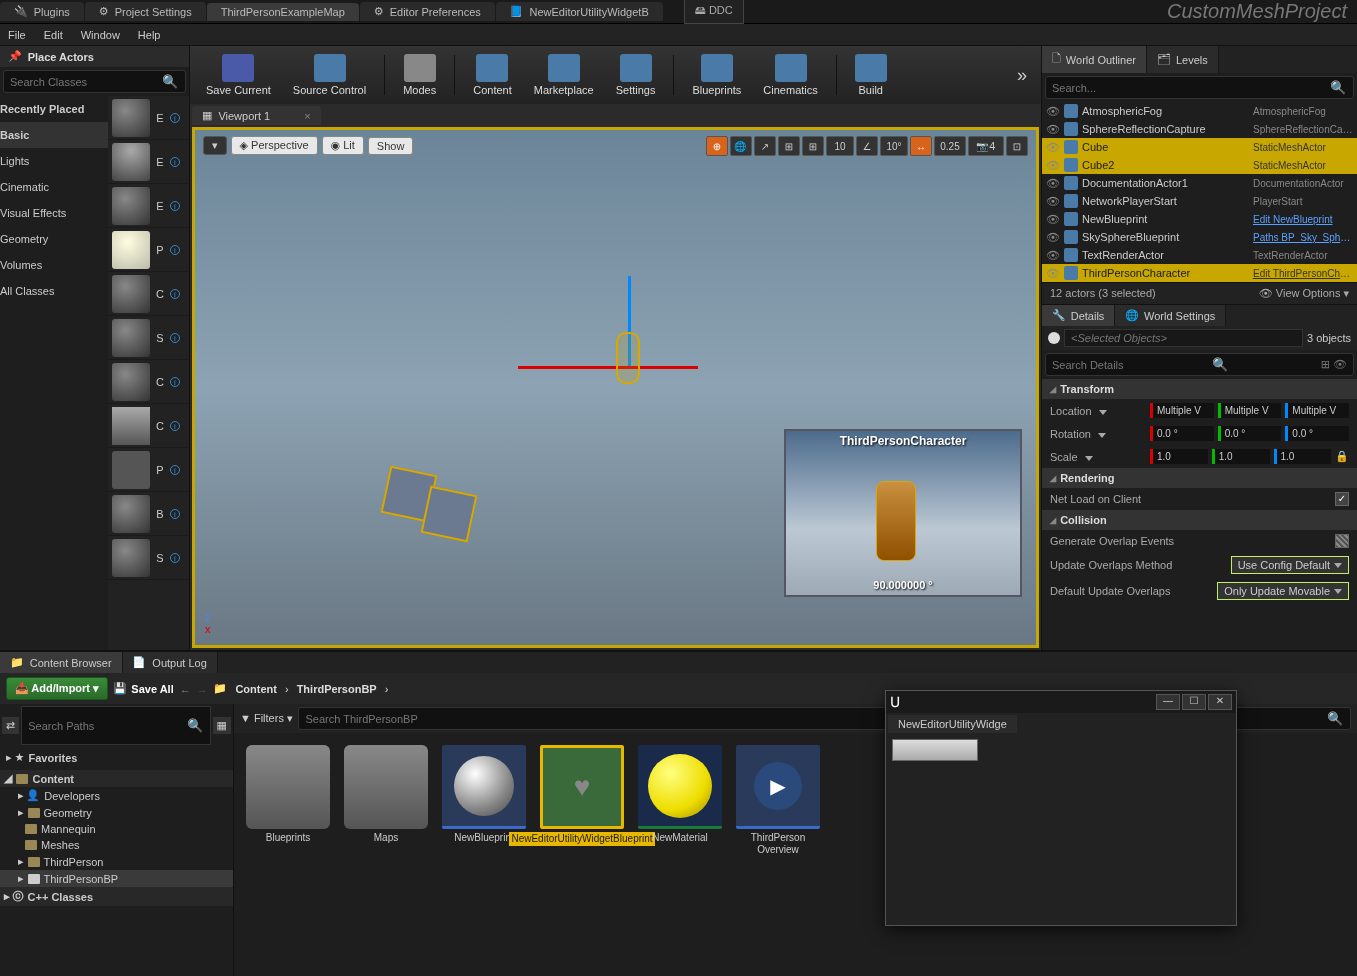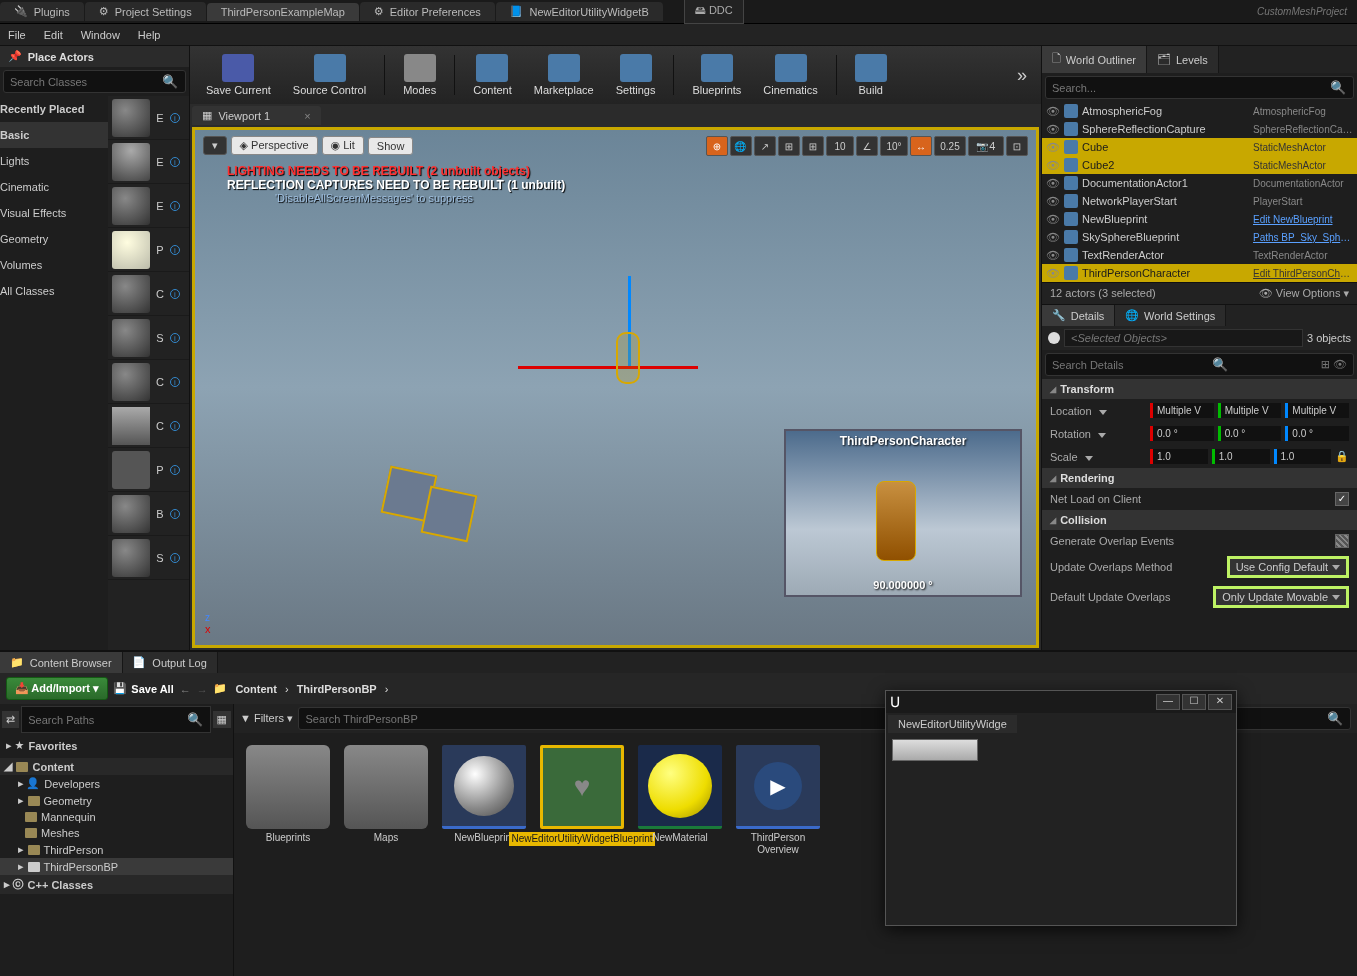--- a/index.html
+++ b/index.html
@@ -1,20 +1,20 @@
 <!DOCTYPE html>
 <html><head>
 <meta charset="utf-8">
 <style>
 * { margin: 0; padding: 0; box-sizing: border-box; font-family: "Segoe UI", Tahoma, sans-serif; font-size: 11px; }
 body { background: #1a1a1a; color: #ccc; width: 1357px; height: 976px; overflow: hidden; position: relative; }
 .top-tabs { display: flex; background: #1a1a1a; height: 24px; align-items: center; border-bottom: 1px solid #000; }
 .top-tab { padding: 3px 14px; background: #2a2a2a; margin-right: 1px; display: flex; align-items: center; gap: 6px; color: #bbb; border-radius: 4px 4px 0 0; }
 .top-tab.active { background: #3a3a3a; }
-.project-name { margin-left: auto; margin-right: 10px; color: #777; font-size: 10px; font-style: italic; }
+.project-name { margin-left: auto; margin-right: 10px; color: #777; font-size: 20px; font-style: italic; }
 .ddc-btn { background: #222; border: 1px solid #444; padding: 2px 10px; color: #aaa; margin-right: 10px; }
 .menu-bar { display: flex; background: #232323; height: 22px; align-items: center; padding-left: 8px; gap: 18px; color: #ccc; border-bottom: 1px solid #111; }
 .menu-bar span { cursor: pointer; }
 .main-row { display: flex; height: 604px; }
 
 .place-actors { width: 190px; background: #1e1e1e; border-right: 1px solid #111; display: flex; flex-direction: column; }
 .panel-header { padding: 4px 8px; background: #2b2b2b; display: flex; align-items: center; gap: 6px; font-weight: bold; color: #ddd; }
 .search-box { margin: 3px; background: #111; border: 1px solid #333; border-radius: 3px; padding: 3px 6px; color: #777; display: flex; align-items: center; justify-content: space-between; }
 .pa-row { display: flex; flex: 1; overflow: hidden; }
 .pa-cats { width: 108px; }
@@ -73,34 +73,34 @@
 .details-body { flex: 1; overflow: hidden; }
 .sect-hdr { background: #333; padding: 4px 8px; font-weight: bold; color: #ddd; display: flex; align-items: center; gap: 4px; }
 .sect-hdr::before { content: "◢"; font-size: 8px; color: #888; }
 .prop-row { display: flex; align-items: center; padding: 4px 8px; gap: 4px; }
 .prop-label { width: 96px; color: #aaa; }
 .vec-field { flex: 1; background: #111; border-left: 3px solid #d00; padding: 2px 4px; color: #ccc; font-size: 10px; overflow: hidden; white-space: nowrap;}
 .vec-field.y { border-left-color: #0b0; }
 .vec-field.z { border-left-color: #08f; }
 .checkbox { width: 14px; height: 14px; background: #444; border: 1px solid #666; }
 .checkbox.checked::after { content: "✓"; color: #fff; font-size: 10px; display: block; text-align: center; line-height: 12px;}
-.combo { background: #333; border: 3px solid #bef264; padding: 2px 6px; color: #ccc; display: flex; justify-content: space-between; align-items: center; min-width: 110px; }
+.combo { background: #333; border: 1px solid #bef264; padding: 2px 6px; color: #ccc; display: flex; justify-content: space-between; align-items: center; min-width: 110px; }
 
 .bottom-row { display: flex; height: 326px; border-top: 2px solid #111; }
 .cb-panel { flex: 1; background: #1e1e1e; display: flex; flex-direction: column; }
 .cb-tabs { display: flex; background: #222; }
 .cb-tab { padding: 4px 10px; background: #2b2b2b; display: flex; align-items: center; gap: 6px; border-right:1px solid #161616;}
 .cb-tab.active { background: #3a3a3a; }
 .cb-toolbar { display: flex; align-items: center; padding: 4px 6px; gap: 6px; background: #262626; }
 .add-import { background: linear-gradient(#3a8a3a,#2a6a2a); color: #fff; padding: 4px 8px; border: 1px solid #145a14; border-radius: 3px; font-weight: bold; }
 .save-all { color: #fff; font-weight: bold; display: flex; align-items: center; gap: 4px;}
 .breadcrumb { display: flex; align-items: center; gap: 8px; color: #ddd; }
 .cb-body { display: flex; flex: 1; overflow: hidden; }
 .cb-sources { width: 234px; border-right: 1px solid #111; display: flex; flex-direction: column; }
-.src-search { margin: 3px; background: #111; border: 1px solid #333; padding: 5px 6px; color: #777; display: flex; align-items: center; justify-content: space-between;}
+.src-search { margin: 3px; background: #111; border: 1px solid #333; padding: 11px 6px; color: #777; display: flex; align-items: center; justify-content: space-between;}
 .src-tree { flex: 1; padding: 2px 0; }
 .tree-item { padding: 2px 4px 2px 18px; display: flex; align-items: center; gap: 4px; cursor: pointer; }
 .tree-item.sel { background: #3a3a3a; }
 .tree-item.root { padding-left: 4px; font-weight: bold; background: #282828;}
 .tree-folder { width: 12px; height: 10px; background: #998855; border-radius: 1px; }
 .cb-assets { flex: 1; display: flex; flex-direction: column; }
 .filters-bar { display: flex; align-items: center; gap: 6px; padding: 3px 6px; background: #222; }
 .asset-grid { display: flex; gap: 14px; padding: 12px; align-items: flex-start;}
 .asset { width: 84px; display: flex; flex-direction: column; align-items: center; gap: 3px; cursor: pointer; }
 .asset-thumb { width: 84px; height: 84px; background: #2a3a5a; border-radius: 2px; border-bottom: 3px solid #3a6aca; position: relative; display: flex; align-items: center; justify-content: center; }
@@ -296,25 +296,20 @@
         <div class="vp-small">⊞</div>
         <div class="vp-small">⊞</div>
         <div class="vp-small" style="width:28px">10</div>
         <div class="vp-small">∠</div>
         <div class="vp-small" style="width:28px">10°</div>
         <div class="vp-small orange">↔</div>
         <div class="vp-small" style="width:32px">0.25</div>
         <div class="vp-small" style="width:36px">📷 <span>4</span></div>
         <div class="vp-small">⊡</div>
       </div>
-      <div class="vp-warnings">
-        <div class="vp-warn1">LIGHTING NEEDS TO BE REBUILT (2 unbuilt objects)</div>
-        <div class="vp-warn2">REFLECTION CAPTURES NEED TO BE REBUILT (1 unbuilt)</div>
-        <div class="vp-warn3" style="padding-left:48px">'DisableAllScreenMessages' to suppress</div>
-      </div>
       <div class="gizmo">
         <div class="arrow-z"></div>
           <div class="arrow-x"></div>
         <div style="position:absolute;left:68px;top:6px;width:24px;height:52px;border:2px solid #d8a800;border-radius:10px;background:rgba(200,160,0,0.2)"></div>
       </div>
       <div class="cube3d" style="left:190px;top:340px"></div>
       <div class="cube3d" style="left:230px;top:360px"></div>
       <div class="pip">
         <div class="pip-title">ThirdPersonCharacter</div>
         <div style="position:absolute;left:90px;top:50px;width:40px;height:80px;background:linear-gradient(#c89040,#905000);border:1px solid #d8a800;border-radius:8px"></div>

